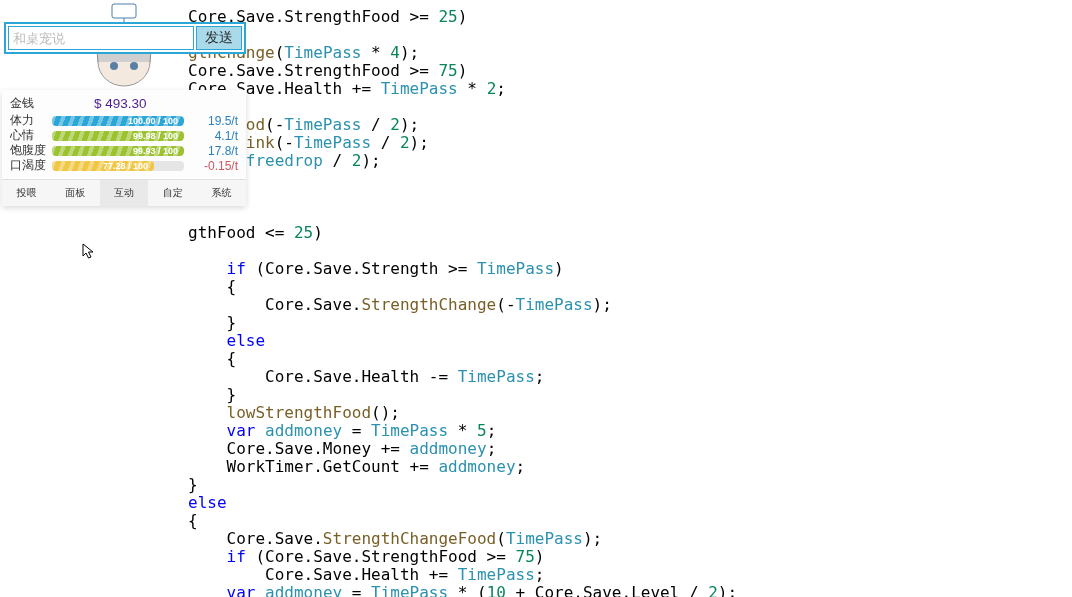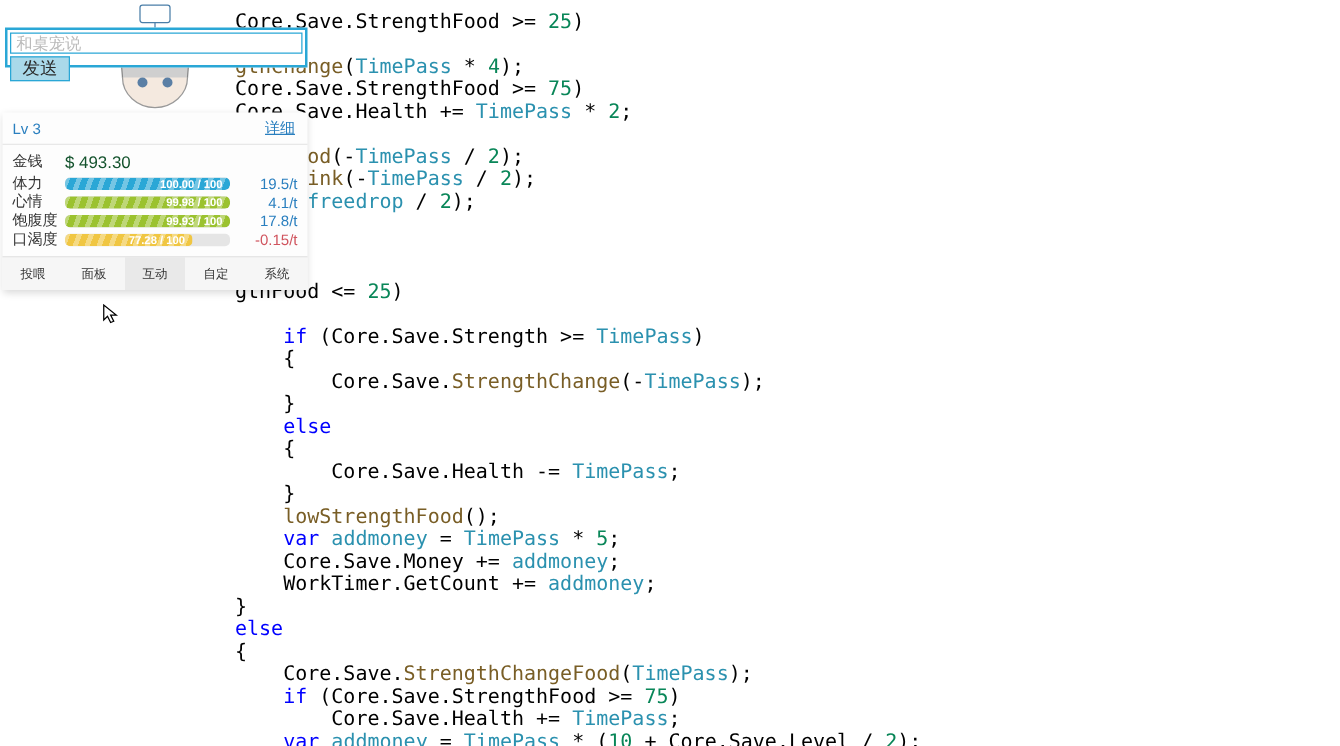--- a/index.html
+++ b/index.html
@@ -36,21 +36,20 @@
     position: absolute;
     top: 22px;
     left: 4px;
     width: 242px;
     height: 32px;
     display: flex;
     border: 2px solid #2aa7d6;
     background: #fff;
     padding: 2px;
     gap: 2px;
-    flex-direction: column;
   }
   .chat-input {
     flex: 1;
     height: 24px;
     border: 1px solid #2aa7d6;
     background: #fff;
     font-size: 13px;
     padding: 0 4px;
     color: #333;
     outline: none;
@@ -104,23 +103,24 @@
     height: 15px;
     gap: 6px;
   }
   .stat-label {
     width: 36px;
     color: #333;
     font-size: 12px;
     flex-shrink: 0;
   }
   .stat-money-val {
-    color: #14532d;
+    color: #4c1d95;
     font-size: 13.5px;
     font-weight: 500;
+    margin-left: 42px;
   }
   .stat-bar-wrap {
     flex: 1;
     height: 10px;
     background: #e5e5e5;
     border-radius: 4px;
     position: relative;
     overflow: hidden;
   }
   .stat-bar-fill {
@@ -195,24 +195,20 @@
     <path d="M40 18 L40 30" stroke="#4a7ea8"></path>
   </svg>
 </div>
 
 <div class="chat-bar">
   <input class="chat-input" type="text" placeholder="和桌宠说" style="">
   <button class="chat-send">发送</button>
 </div>
 
 <div class="stats-panel">
-  <div class="stats-header">
-    <span class="lvl">Lv 3</span>
-    <span class="detail">详细</span>
-  </div>
   <div class="stats-body">
     <div class="stat-row" style="margin-bottom:2px;">
       <span class="stat-label">金钱</span>
       <span class="stat-money-val">$ 493.30</span>
     </div>
     <div id="stat-rows">
         <div class="stat-row">
           <span class="stat-label">体力</span>
           <div class="stat-bar-wrap">
             <div class="stat-bar-fill" style="width: 100%; background-color: rgb(42, 167, 214);">

